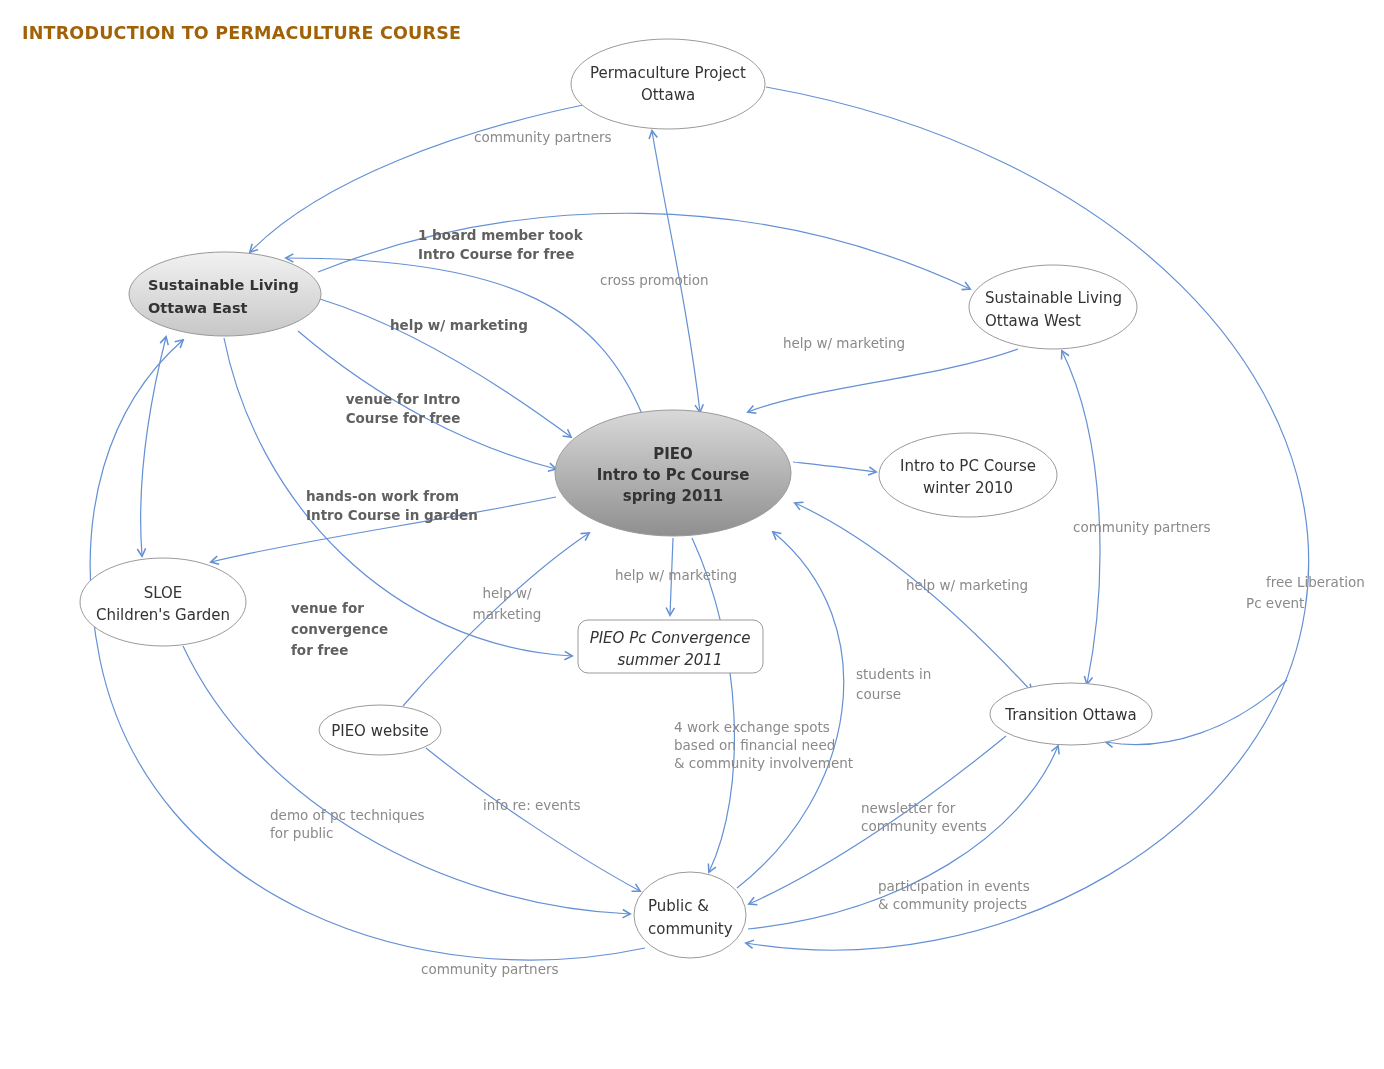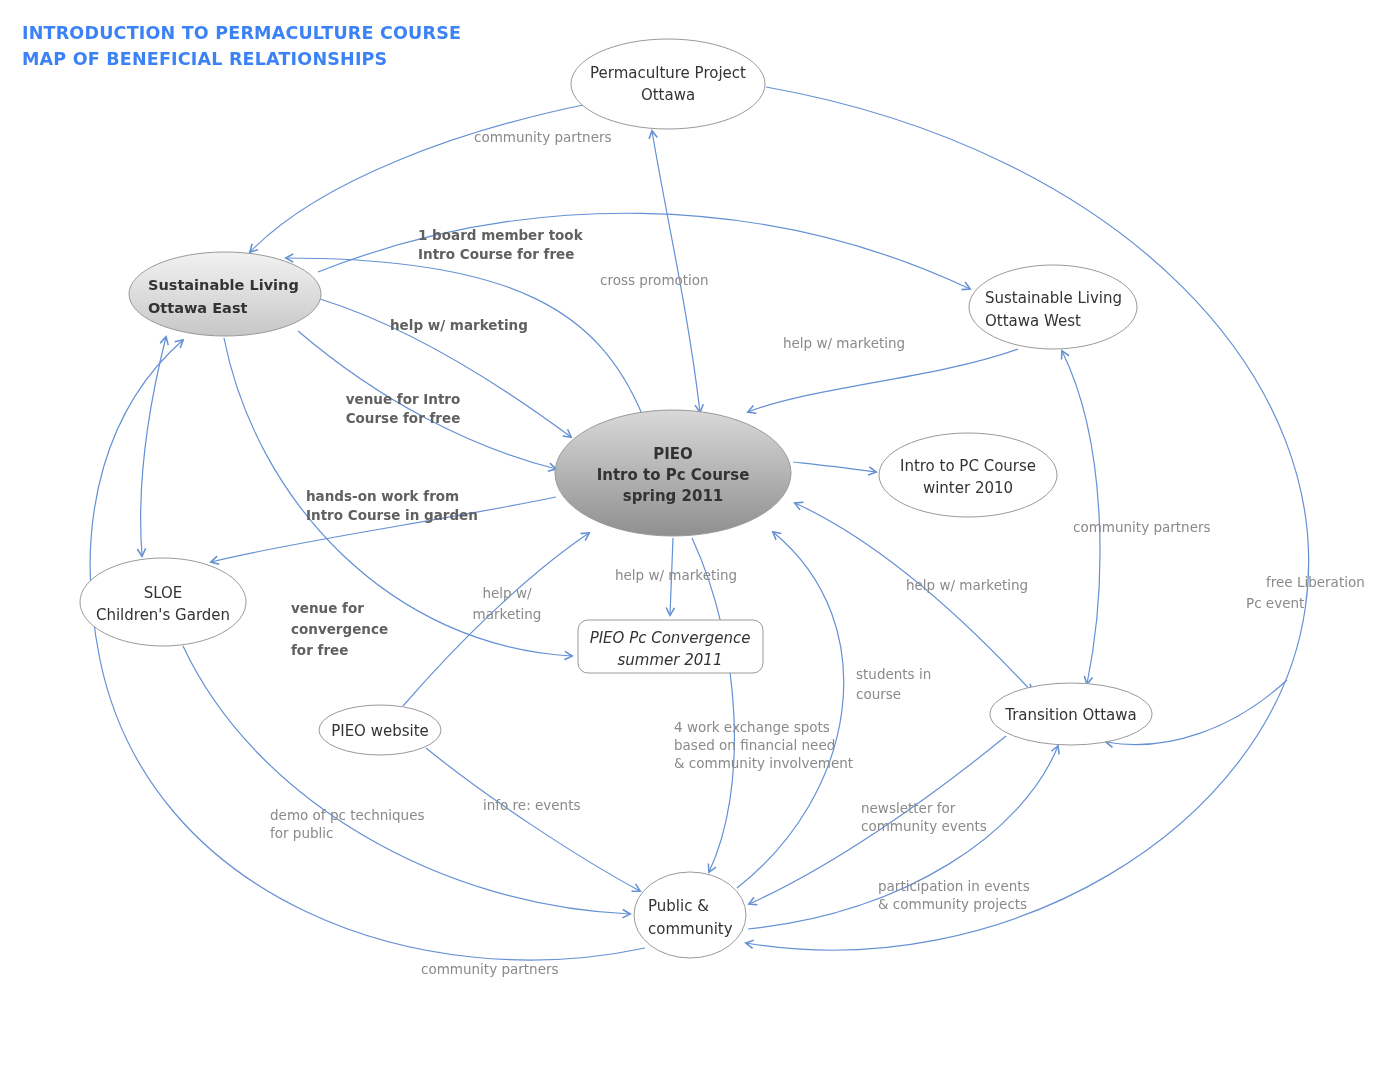--- a/index.html
+++ b/index.html
@@ -1,19 +1,19 @@
 <!DOCTYPE html>
 <html><head>
 <meta charset="utf-8">
 <style>
   html,body{margin:0;padding:0;background:#ffffff;}
   body{font-family:"DejaVu Sans","Liberation Sans",sans-serif;}
   #stage{position:relative;width:1384px;height:1069px;background:#fff;overflow:hidden;}
   #diagram-svg{position:absolute;left:0;top:0;}
-  #title{position:absolute;left:22px;top:20px;font-size:17.5px;font-weight:bold;color:#3b82f6;line-height:26px;letter-spacing:.2px;white-space:nowrap;}
+  #title{position:absolute;left:22px;top:20px;font-size:17.5px;font-weight:bold;color:#a16207;line-height:26px;letter-spacing:.2px;white-space:nowrap;}
   text{user-select:none;}
 </style>
 </head>
 <body>
 
 <div id="stage">
   <svg id="diagram-svg" width="1384" height="1069" viewBox="0 0 1384 1069" xmlns="http://www.w3.org/2000/svg">
     <defs>
       <linearGradient id="gradLight" x1="0" y1="0" x2="0" y2="1">
         <stop offset="0" stop-color="#f2f2f2"></stop>
@@ -113,15 +113,14 @@
           <text text-anchor="middle" font-size="15" fill="#333333" font-weight="normal" font-style="normal"><tspan x="1071" y="720">Transition Ottawa</tspan></text>
         </g>
         <g>
           <ellipse cx="690" cy="915" rx="56" ry="43" fill="#ffffff" stroke="#9a9a9a" stroke-width="1"></ellipse>
           <text text-anchor="start" font-size="15" fill="#333333" font-weight="normal" font-style="normal"><tspan x="648" y="911">Public &amp;</tspan><tspan x="648" y="934">community</tspan></text>
         </g>
       </g>
   </svg>
   <div id="title">
     <div>INTRODUCTION TO PERMACULTURE COURSE</div>
-    <div>MAP OF BENEFICIAL RELATIONSHIPS</div>
   </div>
 </div>
 
 </body></html>

